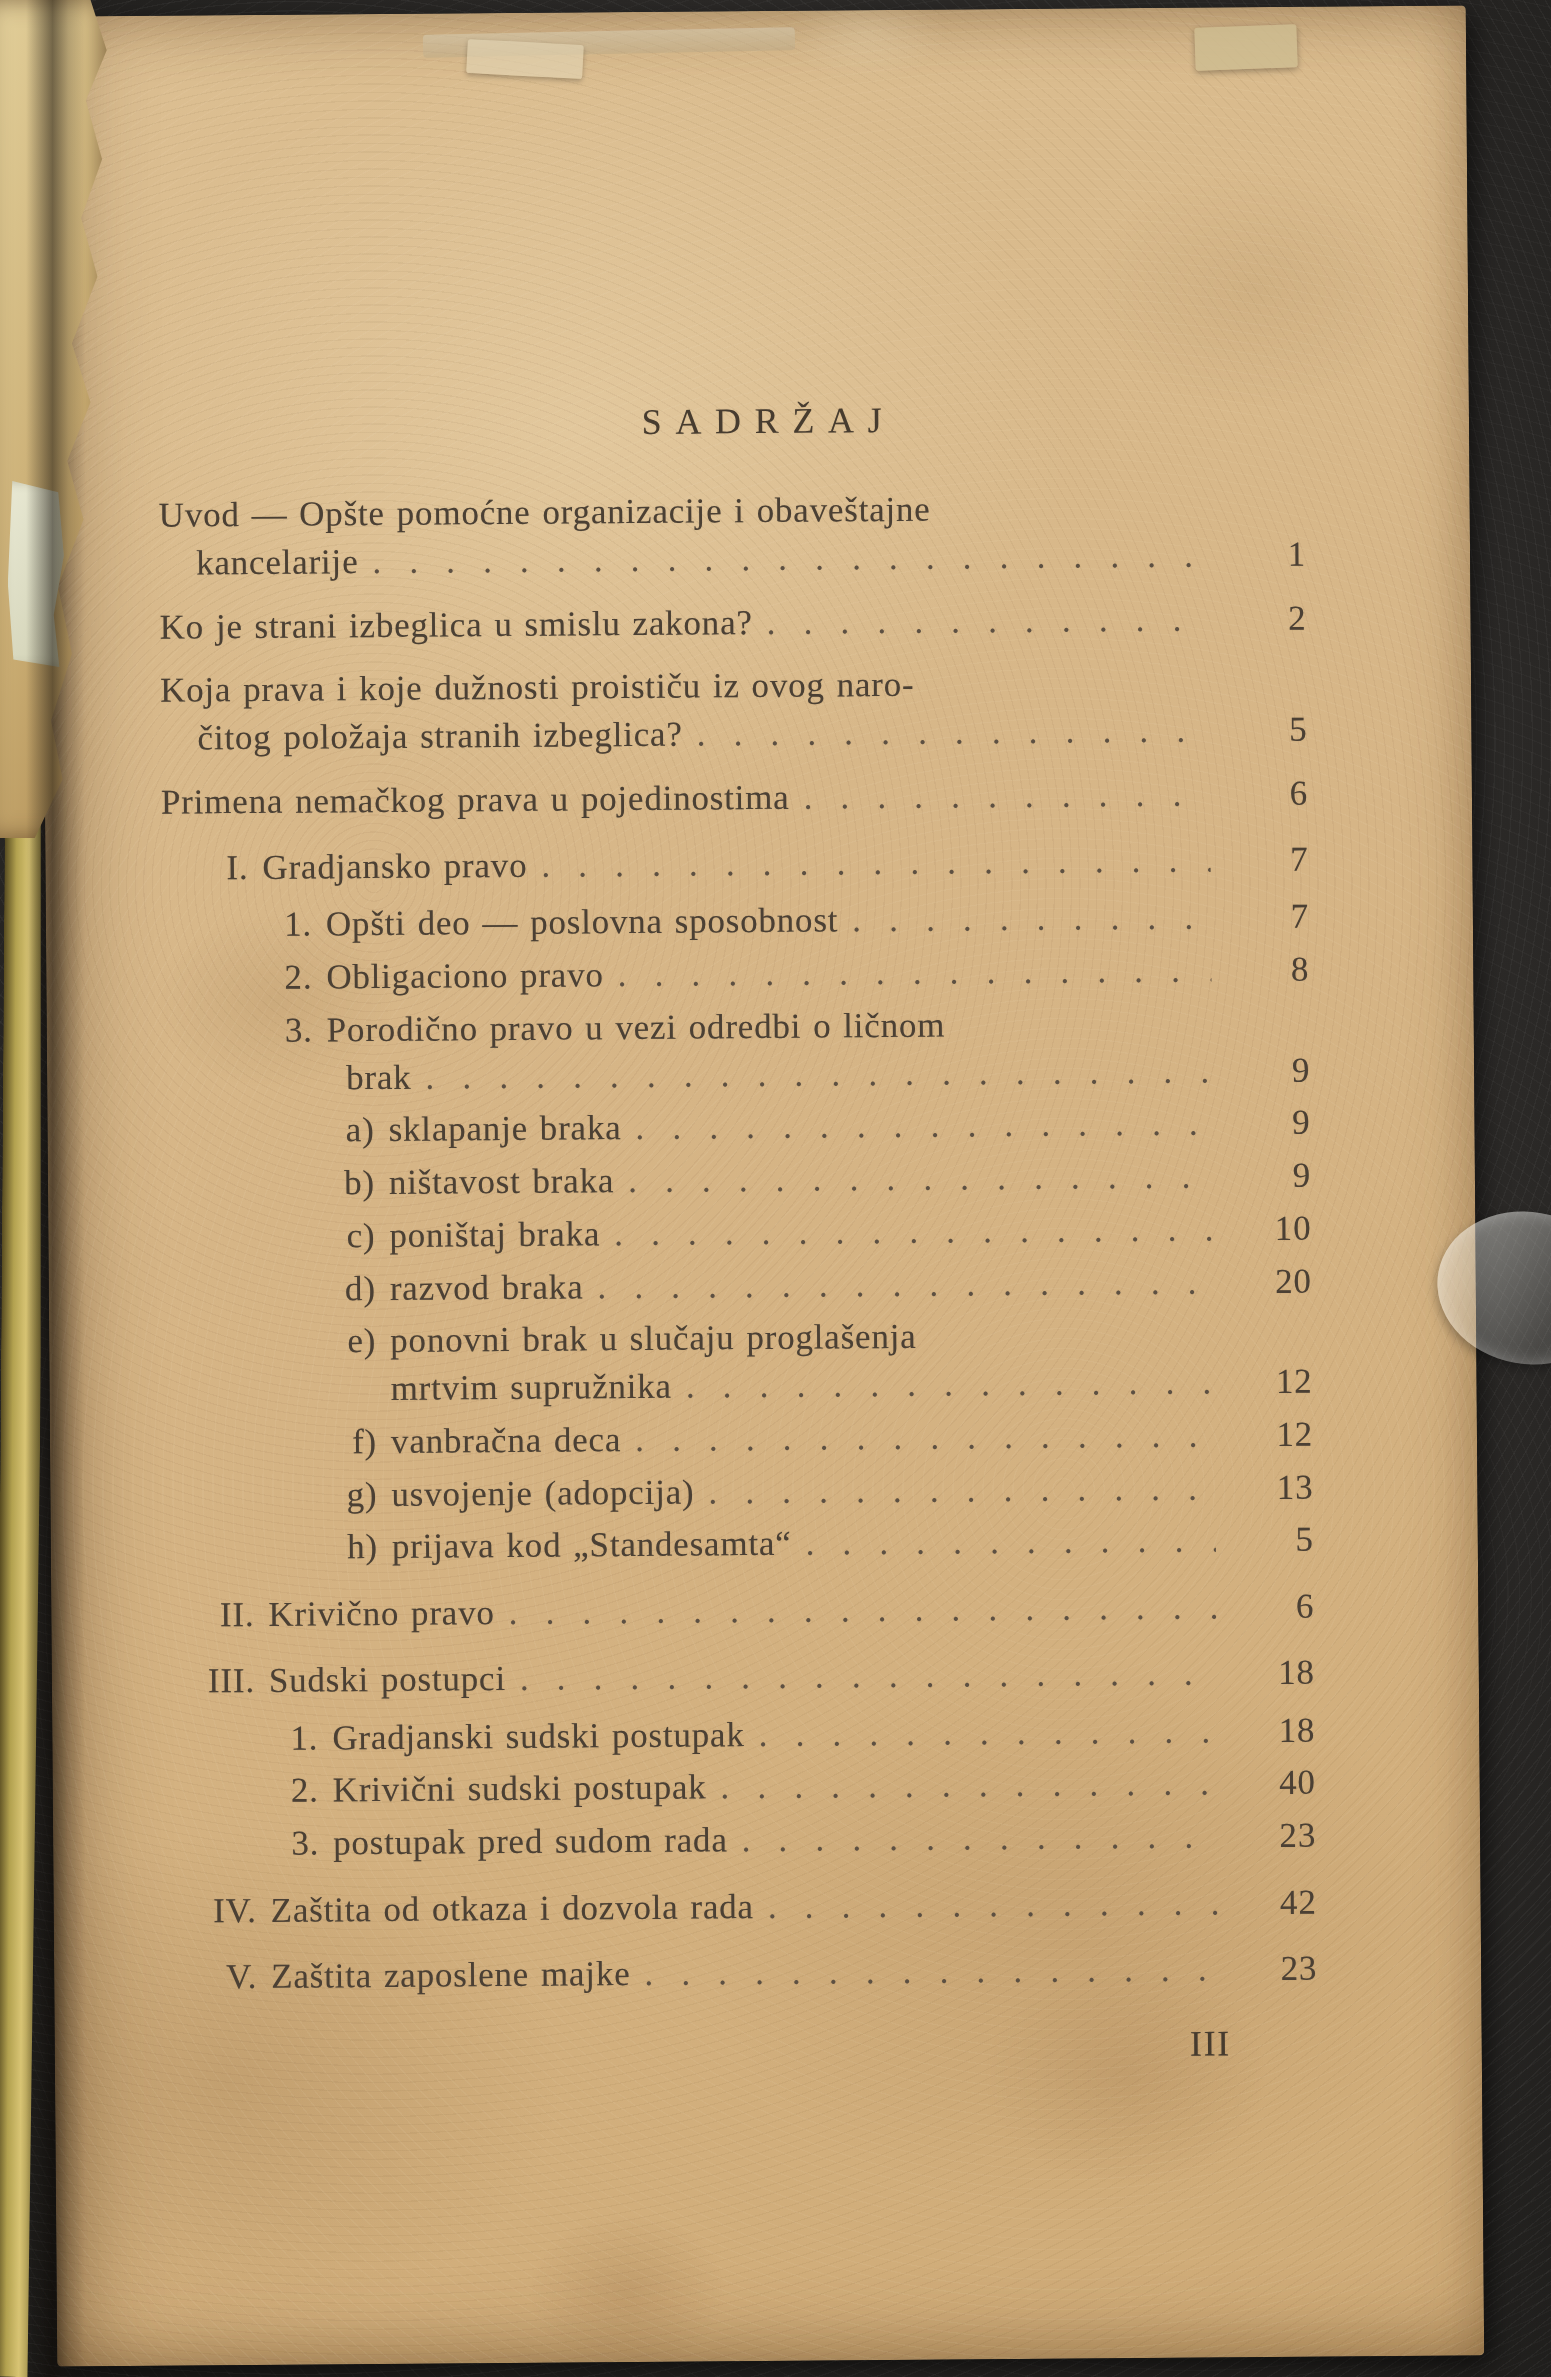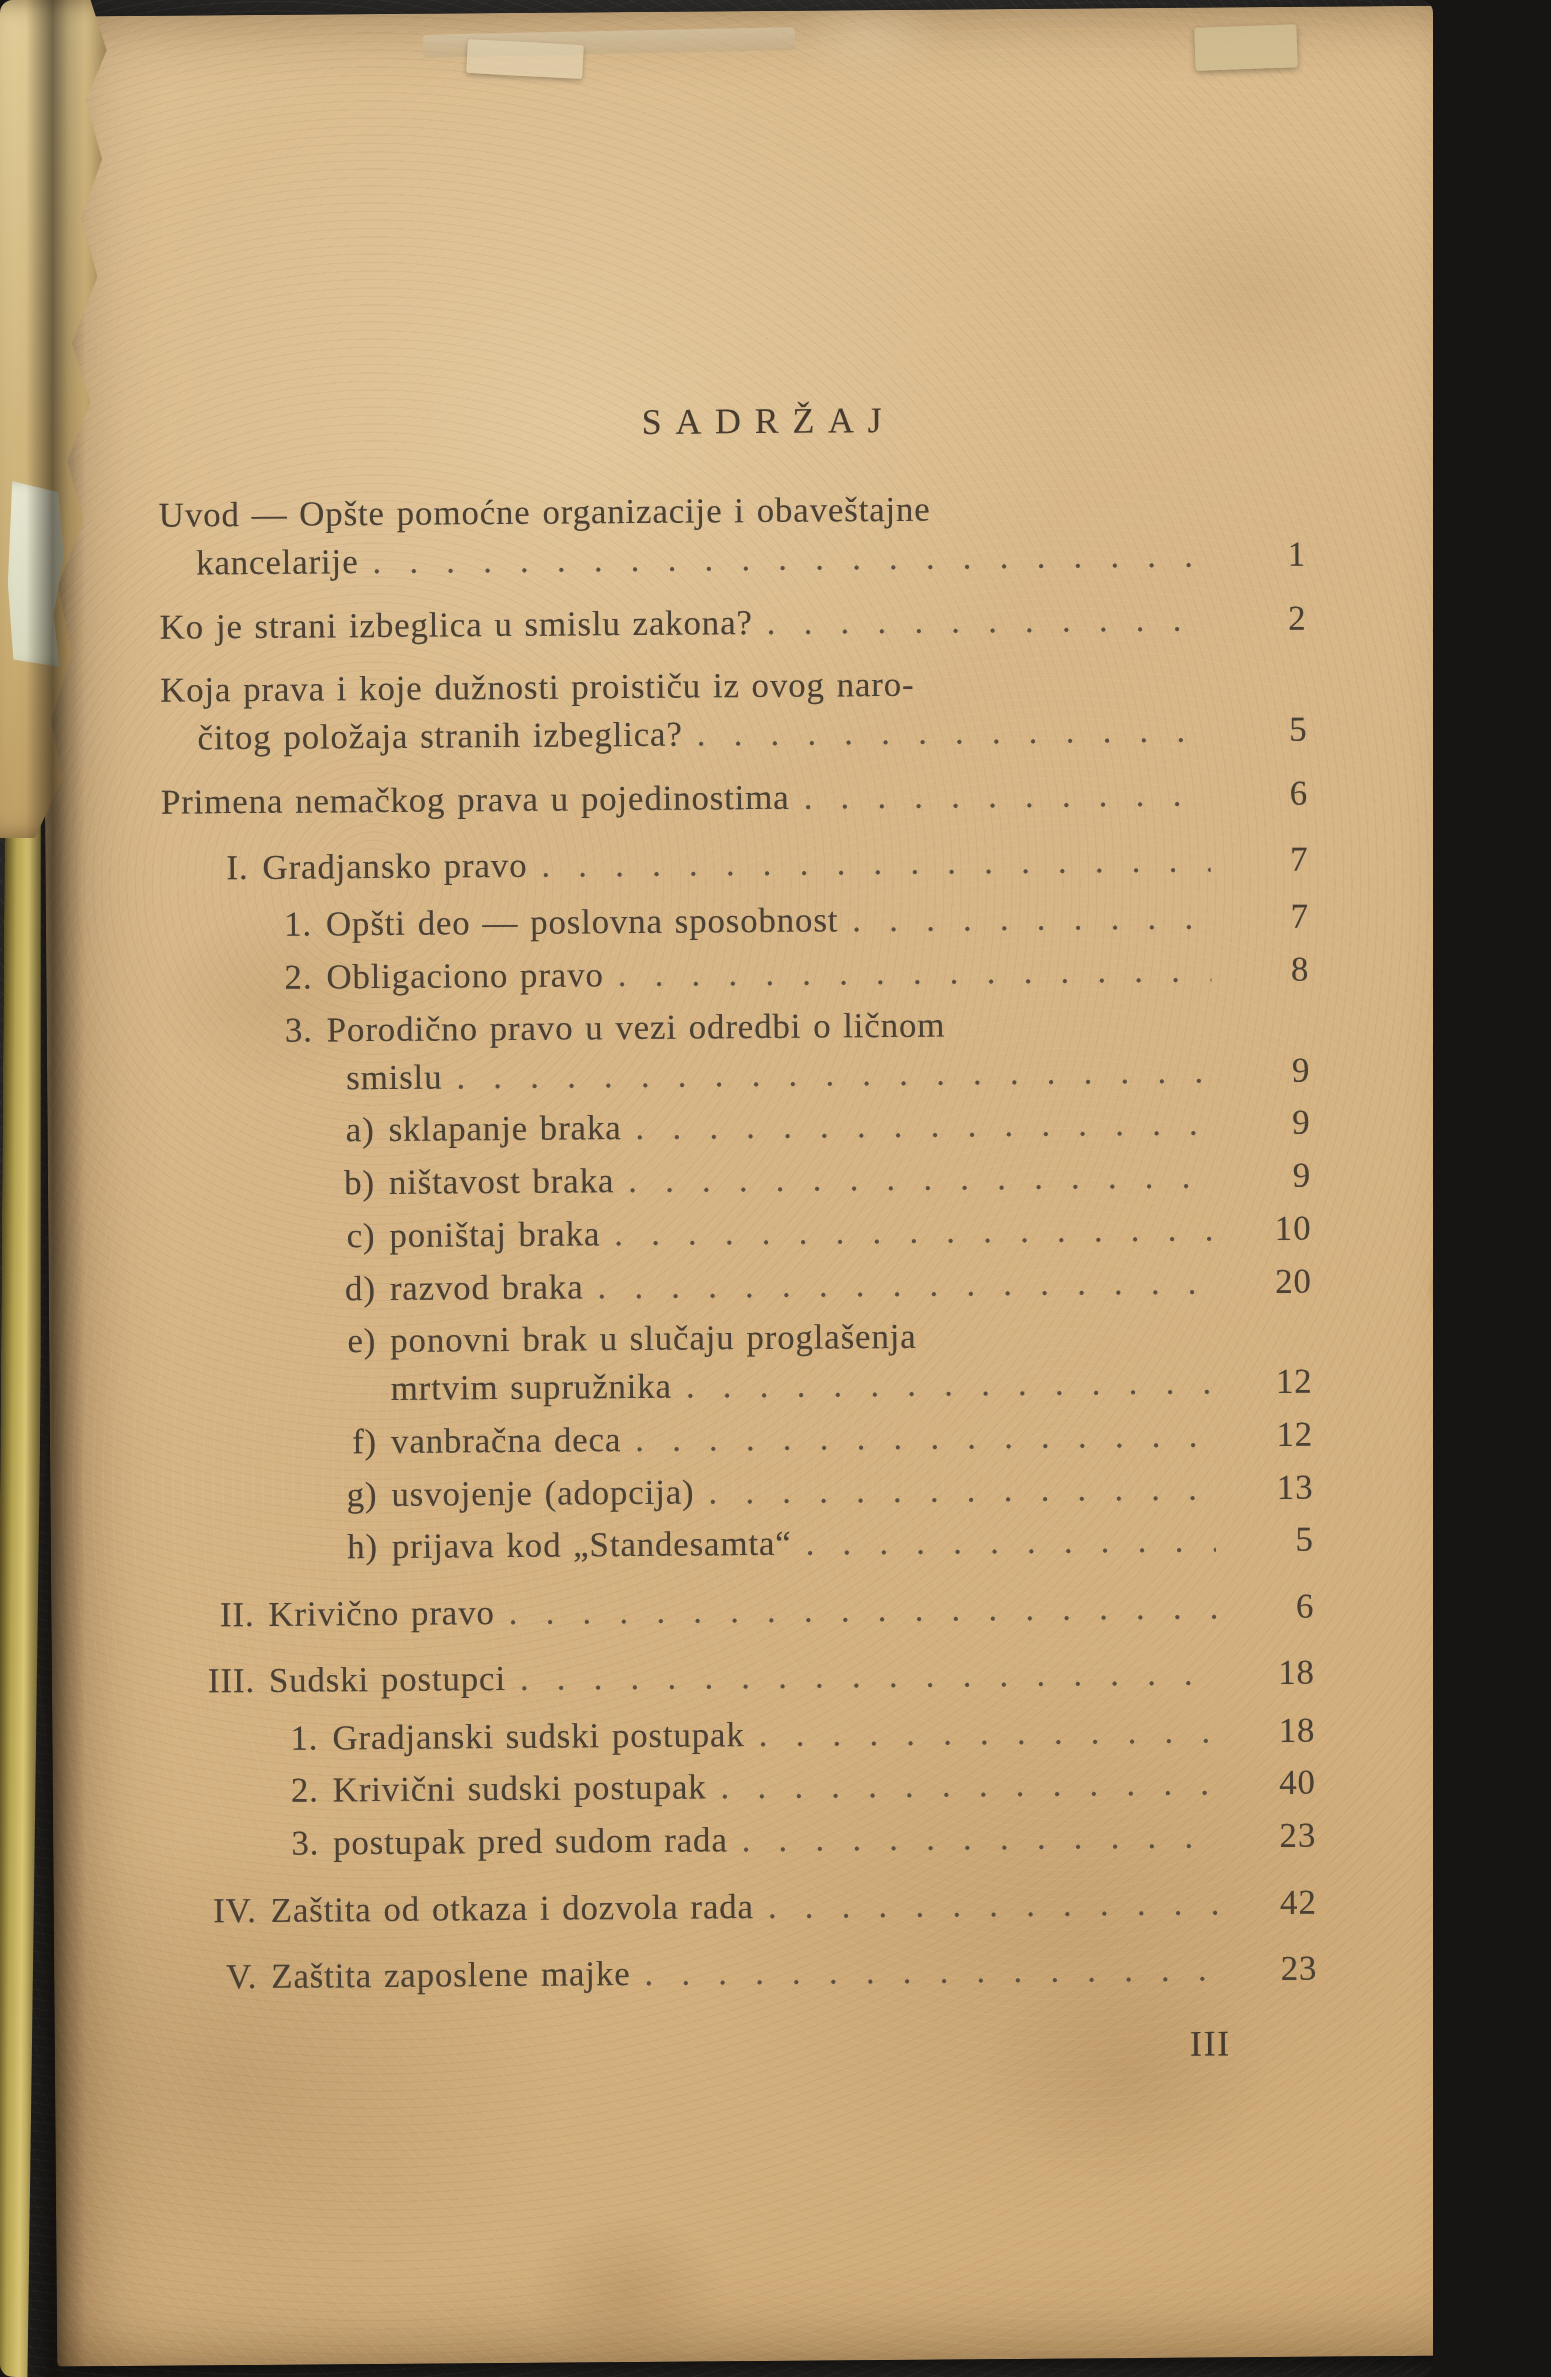--- a/index.html
+++ b/index.html
@@ -1,25 +1,24 @@
 <!DOCTYPE html>
 <html style="font-size:12.4px"><head>
 <meta charset="utf-8">
 <style>
   * { margin: 0; padding: 0; box-sizing: border-box; }
   html, body { background: #161514; }
   body { font-family: "Liberation Serif", "DejaVu Serif", serif; }
 
   .photo {
     position: relative;
-    width: 1433px;
+    width: 1551px;
     height: 2377px;
     overflow: hidden;
     background: radial-gradient(ellipse at 55% 42%, #3d3b38 0%, #2b2927 55%, #1d1c1a 100%);
-    border-radius: 13px;
   }
   .photo::after { 
     content: "";
     position: absolute; inset: 0; z-index: 1; pointer-events: none;
     background-image:
       repeating-radial-gradient(circle at 19% 31%, rgba(255,255,255,0.035) 0 1.2px, transparent 1.2px 9.3px),
       repeating-radial-gradient(circle at 77% 67%, rgba(255,255,255,0.025) 0 1.2px, transparent 1.2px 11.6px);
   }
 
   
@@ -262,21 +261,21 @@
                 <span class="dots"></span>
               </div>
             </div>
             <div class="pnum">8</div>
           </div>
           <div class="entry i2">
             <div class="text">
               <span class="num">3.</span>
               <span class="line">Porodično pravo u vezi odredbi o ličnom</span>
               <div class="lastrow cont">
-                <span class="line">smislu</span>
+                <span class="line">brak</span>
                 <span class="dots"></span>
               </div>
             </div>
             <div class="pnum">9</div>
           </div>
           <div class="entry i3">
             <div class="text">
               <span class="num">a)</span>
               <div class="lastrow">
                 <span class="line">sklapanje braka</span>

